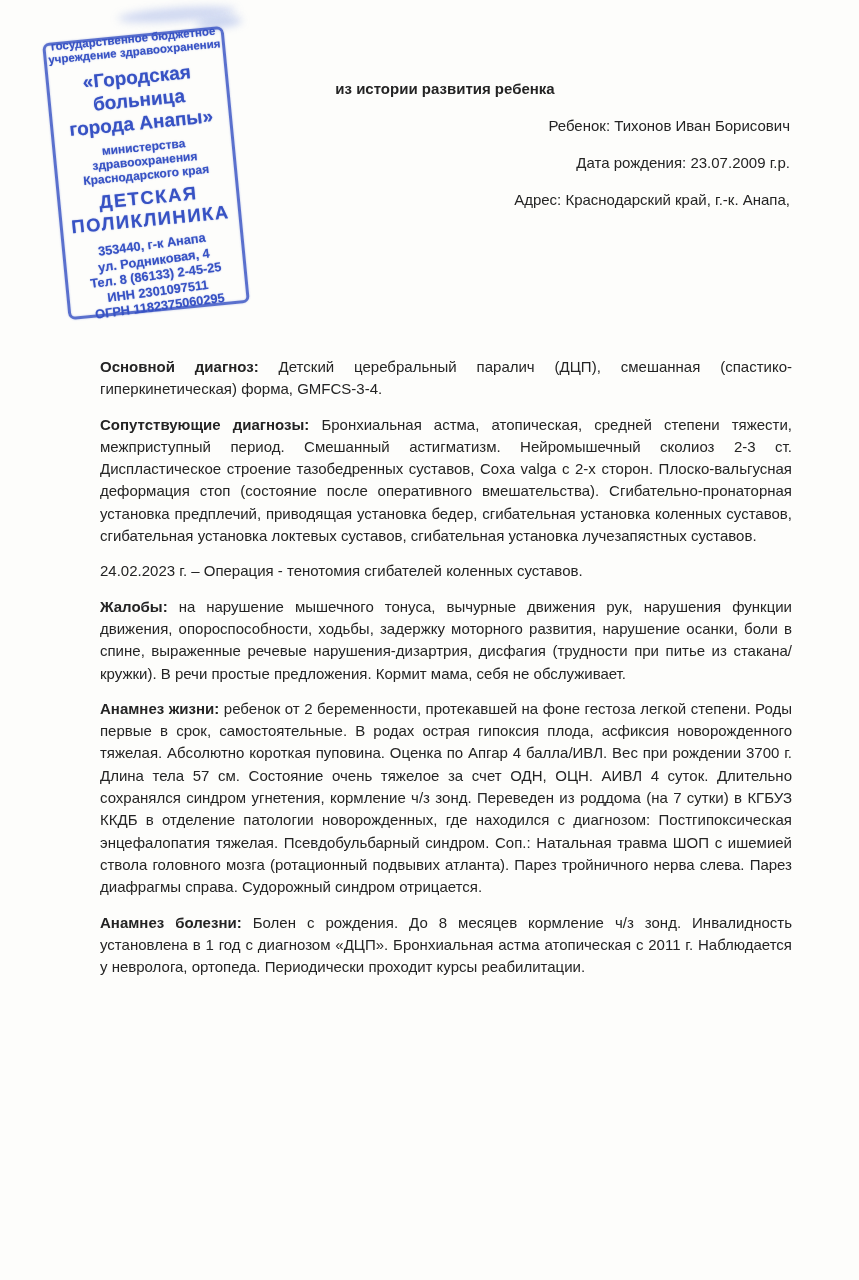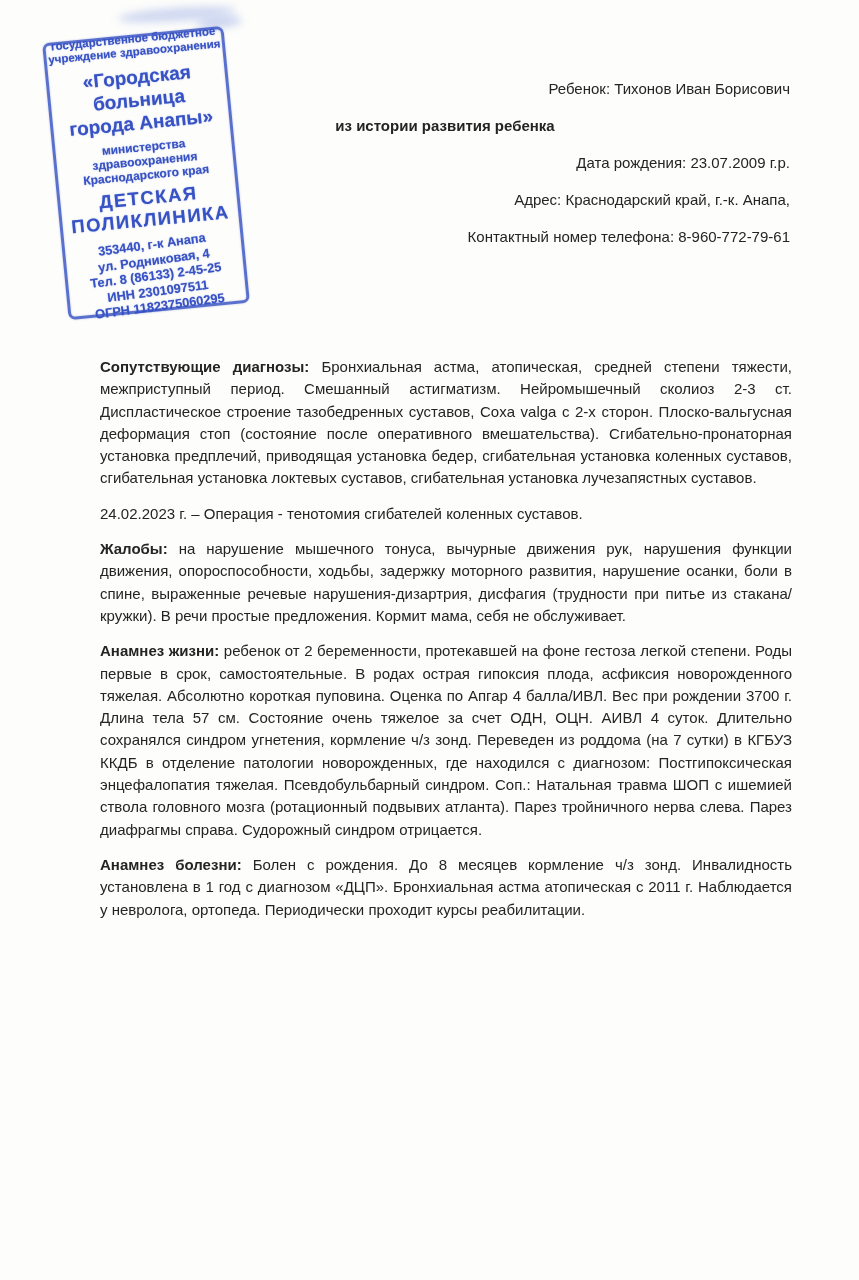--- a/index.html
+++ b/index.html
@@ -88,28 +88,28 @@
         <div>353440, г-к Анапа</div>
         <div>ул. Родниковая, 4</div>
         <div>Тел. 8 (86133) 2-45-25</div>
         <div>ИНН 2301097511</div>
         <div>ОГРН 1182375060295</div>
       </div>
     </div>
   </div>
 
   <div class="doc-header">
+    <div class="h-line h-sub">из истории развития ребенка</div>
     <div class="h-line h-right">Ребенок: Тихонов Иван Борисович</div>
-    <div class="h-line h-sub">из истории развития ребенка</div>
     <div class="h-line h-right">Дата рождения: 23.07.2009 г.р.</div>
     <div class="h-line h-right">Адрес: Краснодарский край, г.-к. Анапа,</div>
-    <div class="h-line h-right">Контактный номер телефона: 8-960-772-79-61</div>
   </div>
 
   <div class="doc-body">
+    <p><span class="b">Основной диагноз:</span> <span>Детский церебральный паралич (ДЦП), смешанная (спастико-гиперкинетическая) форма, GMFCS-3-4.</span></p>
     <p><span class="b">Сопутствующие диагнозы:</span> <span>Бронхиальная астма, атопическая, средней степени тяжести, межприступный период. Смешанный астигматизм. Нейромышечный сколиоз 2-3 ст. Диспластическое строение тазобедренных суставов, Coxa valga с 2-х сторон. Плоско-вальгусная деформация стоп (состояние после оперативного вмешательства). Сгибательно-пронаторная установка предплечий, приводящая установка бедер, сгибательная установка коленных суставов, сгибательная установка локтевых суставов, сгибательная установка лучезапястных суставов.</span></p>
     <p> <span>24.02.2023 г. – Операция - тенотомия сгибателей коленных суставов.</span></p>
     <p><span class="b">Жалобы:</span> <span>на нарушение мышечного тонуса, вычурные движения рук, нарушения функции движения, опороспособности, ходьбы, задержку моторного развития, нарушение осанки, боли в спине, выраженные речевые нарушения-дизартрия, дисфагия (трудности при питье из стакана/кружки). В речи простые предложения. Кормит мама, себя не обслуживает.</span></p>
     <p><span class="b">Анамнез жизни:</span> <span>ребенок от 2 беременности, протекавшей на фоне гестоза легкой степени. Роды первые в срок, самостоятельные. В родах острая гипоксия плода, асфиксия новорожденного тяжелая. Абсолютно короткая пуповина. Оценка по Апгар 4 балла/ИВЛ. Вес при рождении 3700 г. Длина тела 57 см. Состояние очень тяжелое за счет ОДН, ОЦН. АИВЛ 4 суток. Длительно сохранялся синдром угнетения, кормление ч/з зонд. Переведен из роддома (на 7 сутки) в КГБУЗ ККДБ в отделение патологии новорожденных, где находился с диагнозом: Постгипоксическая энцефалопатия тяжелая. Псевдобульбарный синдром. Соп.: Натальная травма ШОП с ишемией ствола головного мозга (ротационный подвывих атланта). Парез тройничного нерва слева. Парез диафрагмы справа. Судорожный синдром отрицается.</span></p>
     <p><span class="b">Анамнез болезни:</span> <span>Болен с рождения. До 8 месяцев кормление ч/з зонд. Инвалидность установлена в 1 год с диагнозом «ДЦП». Бронхиальная астма атопическая с 2011 г. Наблюдается у невролога, ортопеда. Периодически проходит курсы реабилитации.</span></p>
   </div>
 
 </div>
 
 </body></html>

